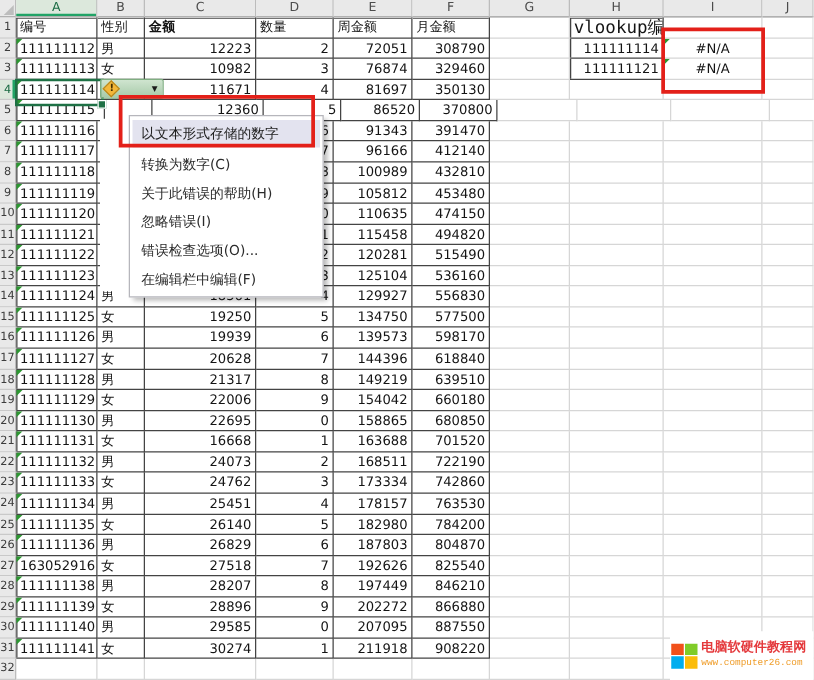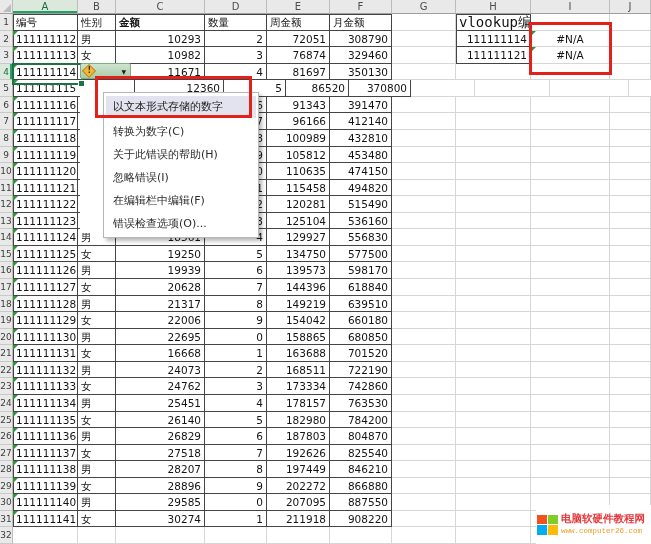--- a/index.html
+++ b/index.html
@@ -92,21 +92,21 @@
         <div class="c dk l dkt" style="width: 62px;">月金额</div>
         <div class="c" style="width: 64px;"></div>
         <div class="c dk dklt l mono" style="width: 75px;">vlookup编号</div>
         <div class="c" style="width: 79px;"></div>
         <div class="c" style="width: 41px;"></div>
       </div>
       <div class="row">
         <div class="c strip" style="width: 13px;">2</div>
         <div class="c dk dkl l tri" style="width: 65px;">111111112</div>
         <div class="c dk l" style="width: 38px;">男</div>
-        <div class="c dk r" style="width: 89px;">10293</div>
+        <div class="c dk r" style="width: 89px;">12223</div>
         <div class="c dk r" style="width: 62px;">2</div>
         <div class="c dk r" style="width: 63px;">72051</div>
         <div class="c dk r" style="width: 62px;">308790</div>
         <div class="c" style="width: 64px;"></div>
         <div class="c dk dkl r" style="width: 75px;">111111114</div>
         <div class="c ctr tri" style="width: 79px;">#N/A</div>
         <div class="c" style="width: 41px;"></div>
       </div>
       <div class="row">
         <div class="c strip" style="width: 13px;">3</div>
@@ -129,21 +129,21 @@
         <div class="c dk r" style="width: 62px;">4</div>
         <div class="c dk r" style="width: 63px;">81697</div>
         <div class="c dk r" style="width: 62px;">350130</div>
         <div class="c" style="width: 64px;"></div>
         <div class="c" style="width: 75px;"></div>
         <div class="c" style="width: 79px;"></div>
         <div class="c" style="width: 41px;"></div>
       </div>
       <div class="row">
         <div class="c strip" style="width: 13px;">5</div>
-        <div class="c dk dkl l tri" style="width: 84px;">111111115</div>
+        <div class="c dk dkl l tri" style="width: 71px;">111111115</div>
         <div class="c dk l" style="width: 38px;"></div>
         <div class="c dk r" style="width: 89px;">12360</div>
         <div class="c dk r" style="width: 62px;">5</div>
         <div class="c dk r" style="width: 63px;">86520</div>
         <div class="c dk r" style="width: 62px;">370800</div>
         <div class="c" style="width: 64px;"></div>
         <div class="c" style="width: 75px;"></div>
         <div class="c" style="width: 79px;"></div>
         <div class="c" style="width: 41px;"></div>
       </div>
@@ -415,21 +415,21 @@
         <div class="c dk r" style="width: 62px;">6</div>
         <div class="c dk r" style="width: 63px;">187803</div>
         <div class="c dk r" style="width: 62px;">804870</div>
         <div class="c" style="width: 64px;"></div>
         <div class="c" style="width: 75px;"></div>
         <div class="c" style="width: 79px;"></div>
         <div class="c" style="width: 41px;"></div>
       </div>
       <div class="row">
         <div class="c strip" style="width: 13px;">27</div>
-        <div class="c dk dkl l tri" style="width: 65px;">111111137</div>
+        <div class="c dk dkl l tri" style="width: 65px;">163052916</div>
         <div class="c dk l" style="width: 38px;">女</div>
         <div class="c dk r" style="width: 89px;">27518</div>
         <div class="c dk r" style="width: 62px;">7</div>
         <div class="c dk r" style="width: 63px;">192626</div>
         <div class="c dk r" style="width: 62px;">825540</div>
         <div class="c" style="width: 64px;"></div>
         <div class="c" style="width: 75px;"></div>
         <div class="c" style="width: 79px;"></div>
         <div class="c" style="width: 41px;"></div>
       </div>
@@ -511,22 +511,22 @@
     <span class="dd-arrow">▼</span>
   </div>
 
   <div id="menu-backdrop"></div>
 
   <div id="menu">
     <div class="title">以文本形式存储的数字</div>
     <div class="item">转换为数字(C)</div>
     <div class="item">关于此错误的帮助(H)</div>
     <div class="item">忽略错误(I)</div>
+    <div class="item">错误检查选项(O)...</div>
     <div class="item">在编辑栏中编辑(F)</div>
-    <div class="item">错误检查选项(O)...</div>
   </div>
 
   <div id="redbox-menu" class="redbox"></div>
   <div id="redbox-vlookup" class="redbox"></div>
 
   <div id="watermark">
     <span id="wm-logo">
       <i style="background:#f1511b"></i>
         <i style="background:#80cc28"></i>
         <i style="background:#00adef"></i>

